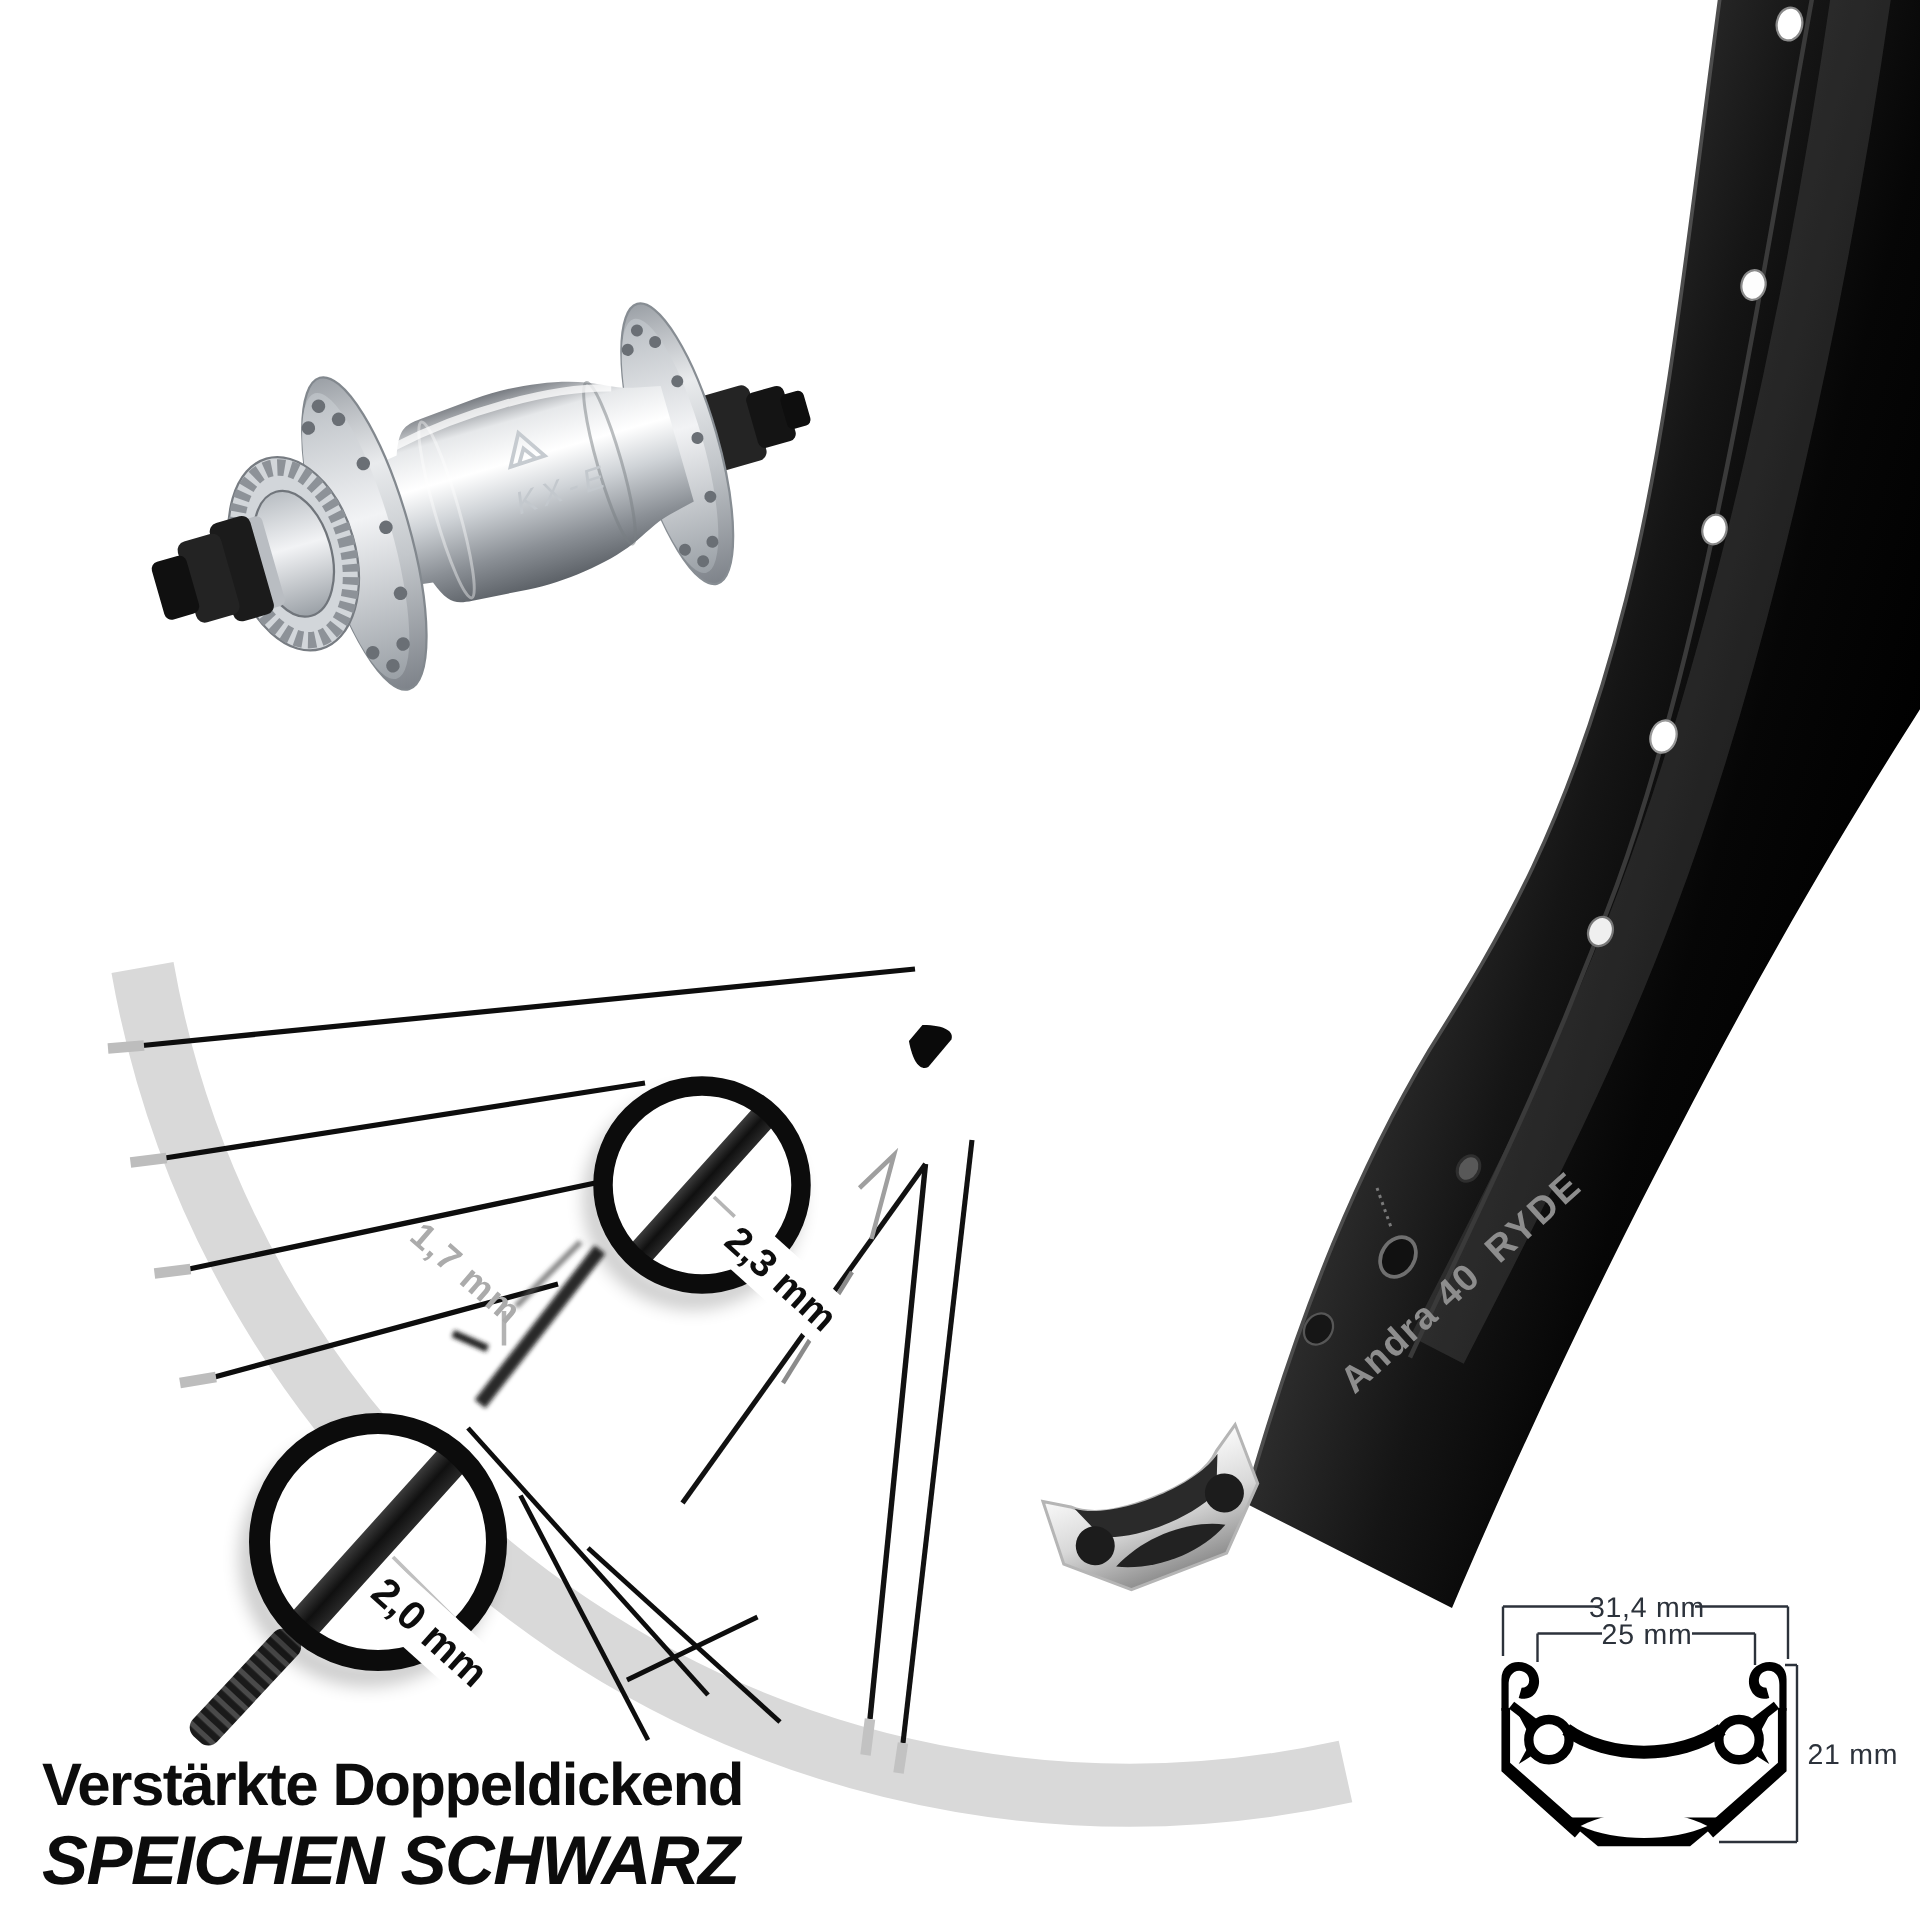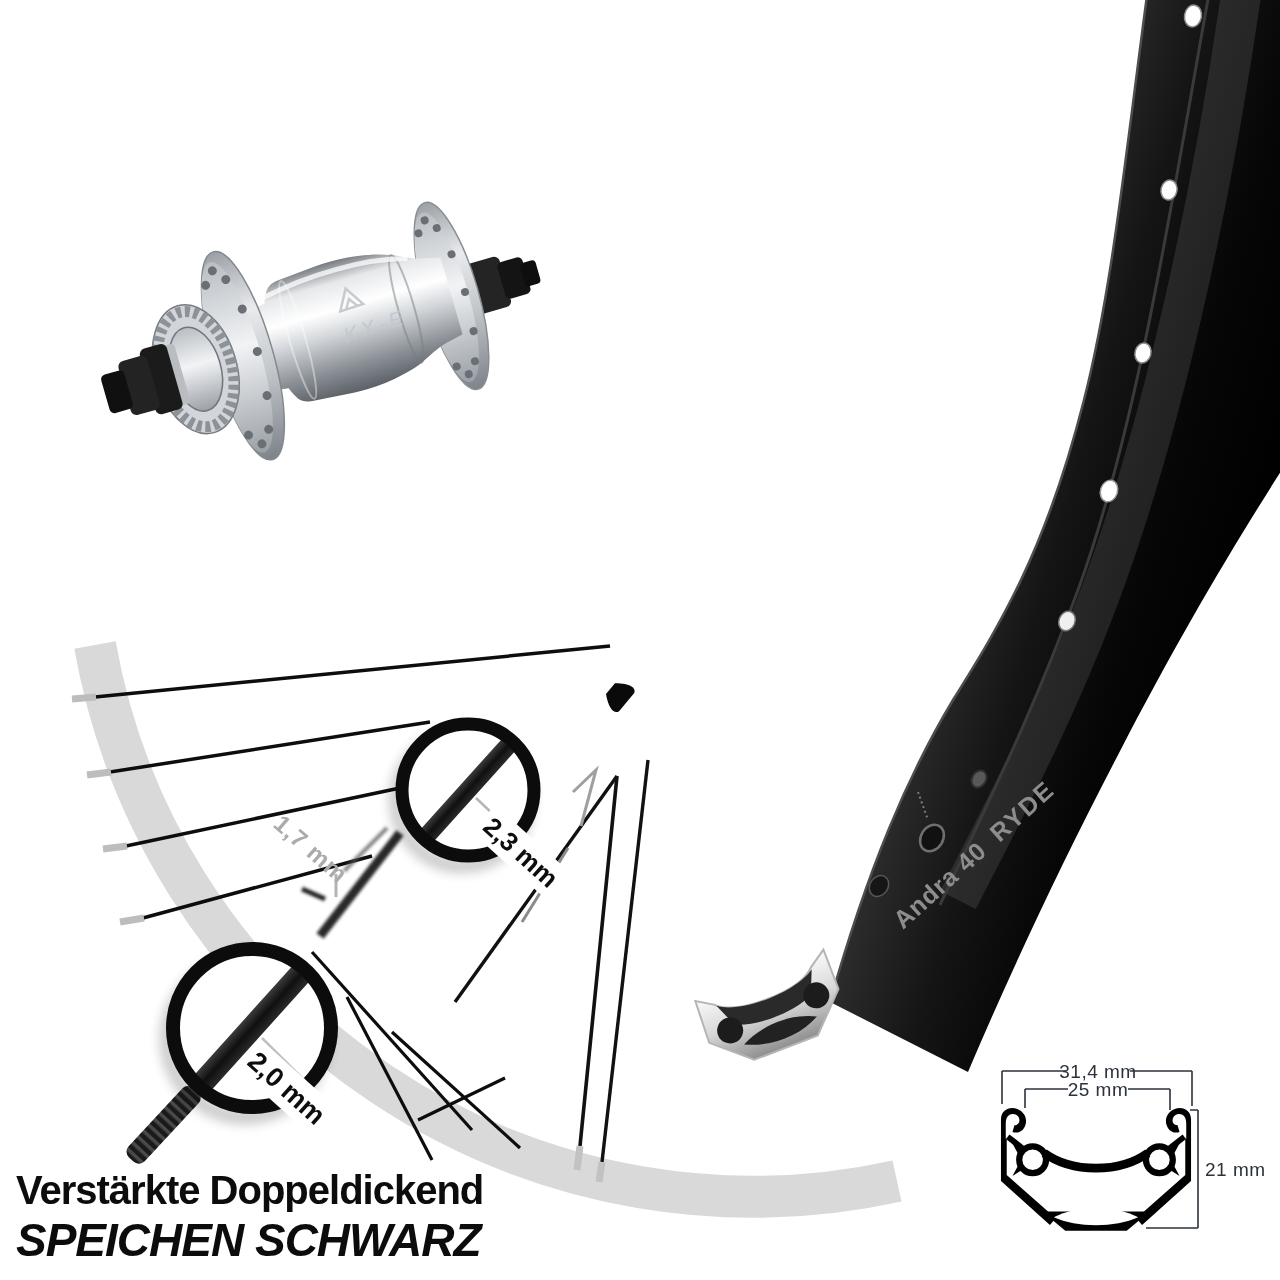--- a/index.html
+++ b/index.html
@@ -2,21 +2,21 @@
 <html><head>
 <meta charset="utf-8">
 <style>
   html,body{margin:0;padding:0;background:#fff;}
   #canvas{
     position:relative;width:1280px;height:1280px;background:#ffffff;overflow:hidden;
     font-family:"Liberation Sans",sans-serif;
   }
   #scene{position:absolute;left:0;top:0;}
   #caption{
-    position:absolute;left:16px;top:1168px;width:640px;color:#0c0c0c;line-height:1.12;
+    position:absolute;left:28px;top:1168px;width:640px;color:#0c0c0c;line-height:1.12;
   }
   #caption .cap1{font-size:40px;font-weight:bold;letter-spacing:-1px;white-space:nowrap;}
   #caption .cap2{font-size:46px;font-weight:bold;font-style:italic;letter-spacing:-1px;white-space:nowrap;margin-top:2px;}
   text{font-family:"Liberation Sans",sans-serif;}
 </style>
 </head>
 <body>
 
 <div id="canvas">
 <svg id="scene" width="1280" height="1280" viewBox="0 0 1280 1280">

